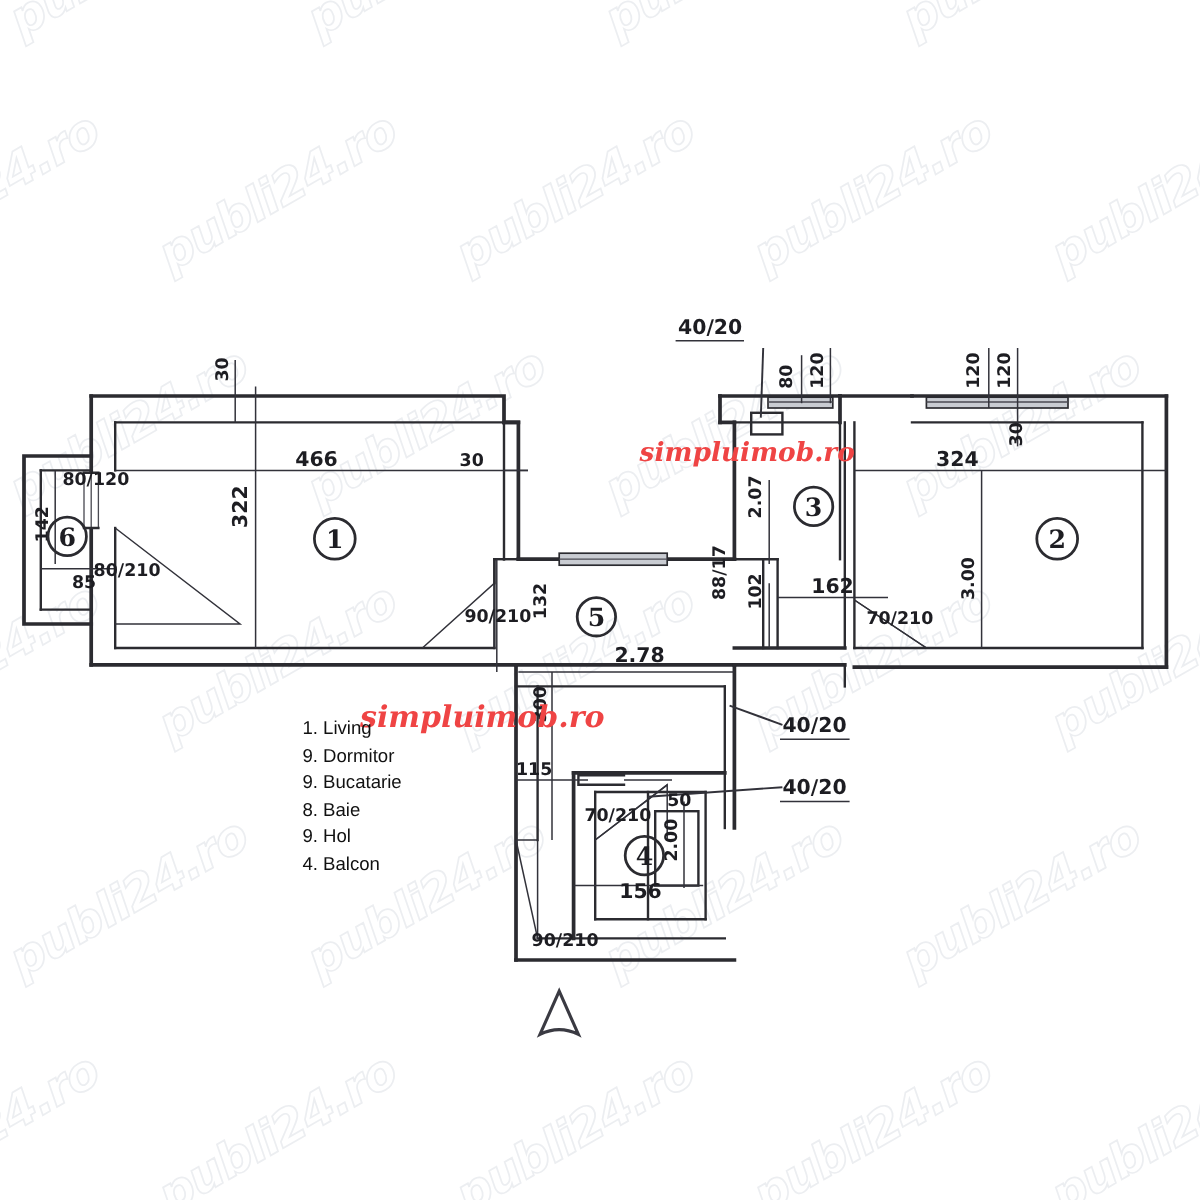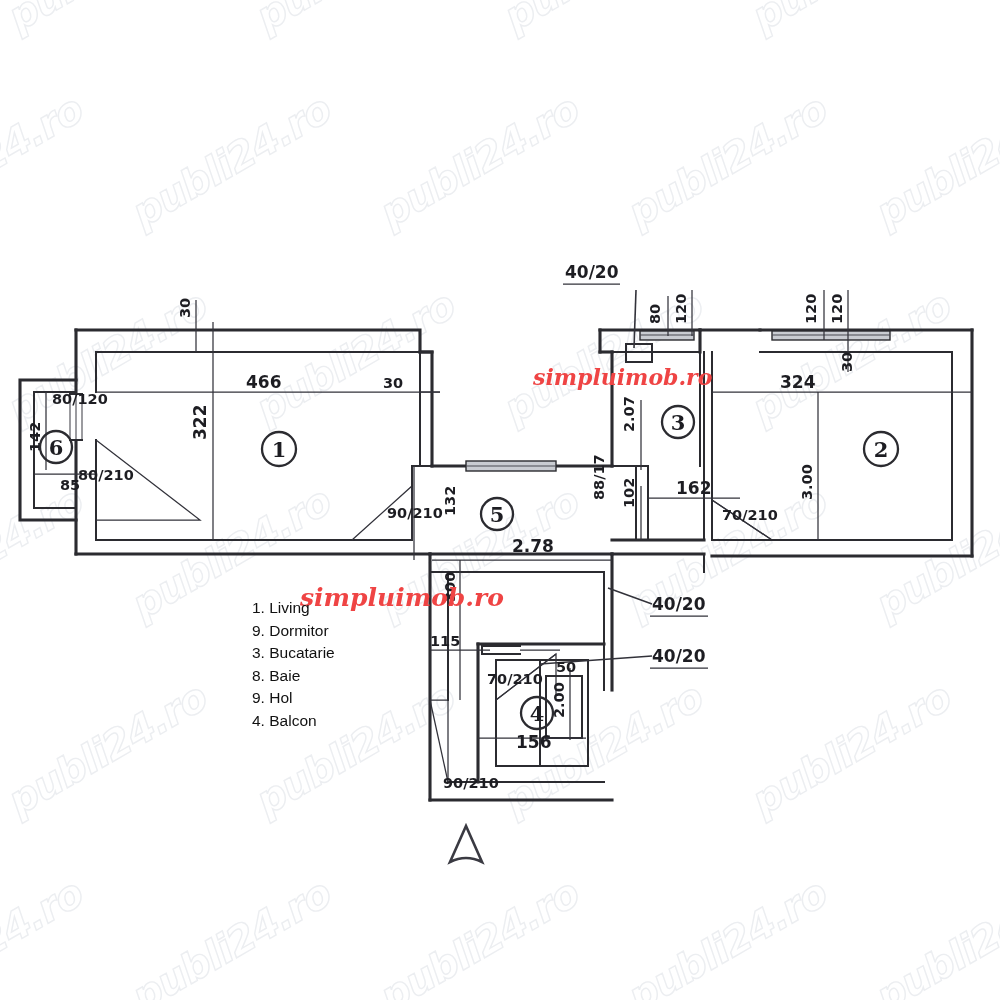--- a/index.html
+++ b/index.html
@@ -328,19 +328,19 @@
       <text class="rid" x="56" y="455" text-anchor="middle">6</text>
     </g>
   </svg>
 
   <div class="brand" id="brand-top">simpluimob.ro</div>
   <div class="brand" id="brand-mid">simpluimob.ro</div>
 
   <div id="legend">
     <div>1. Living</div>
     <div>9. Dormitor</div>
-    <div>3. Bucatarie</div>
+    <div>9. Bucatarie</div>
     <div>8. Baie</div>
     <div>9. Hol</div>
     <div>4. Balcon</div>
   </div>
 
 </div>
 
 </body></html>

